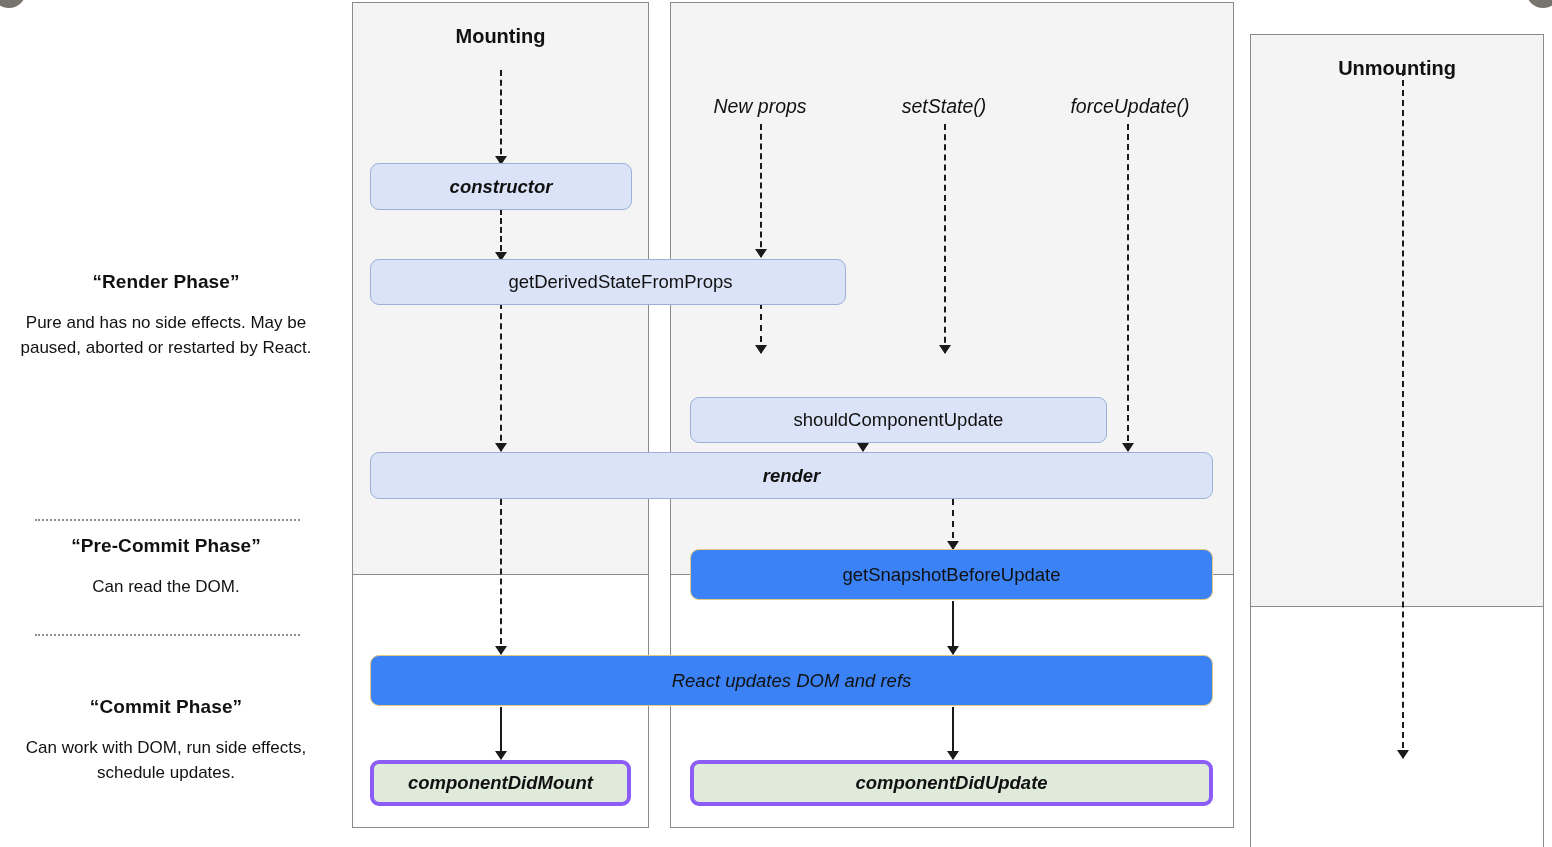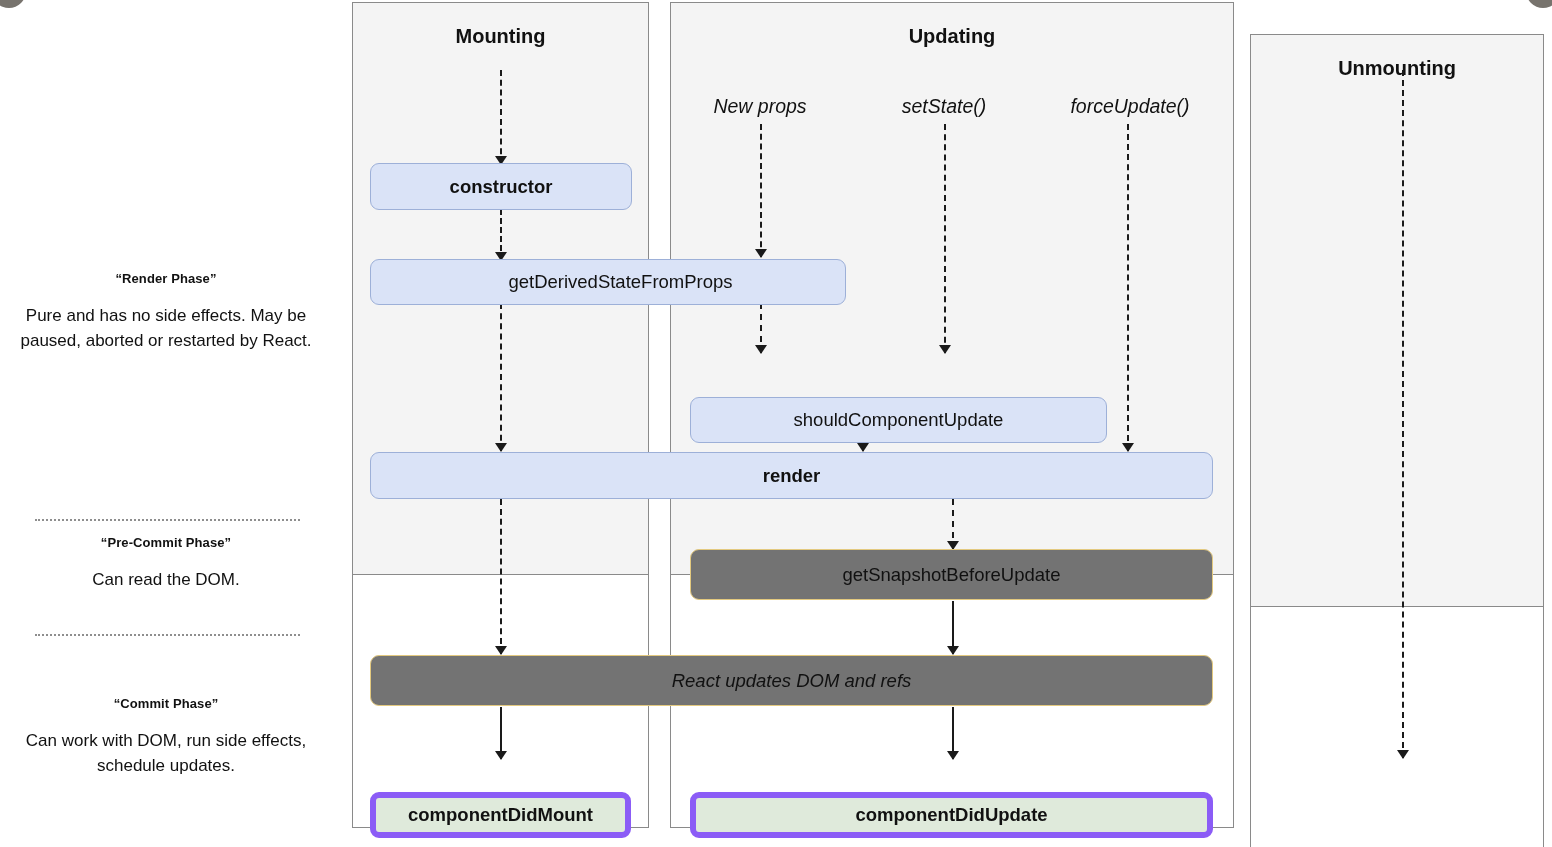--- a/index.html
+++ b/index.html
@@ -16,21 +16,21 @@
   
   .handle{
     position:absolute;width:34px;height:34px;border-radius:50%;
     background:#77736d;
   }
   .handle.tl{left:-8px;top:-26px;}
   .handle.tr{left:1526px;top:-26px;}
 
   
   .legend{position:absolute;left:0;width:332px;text-align:center;color:#111;}
-  .legend .title{font-weight:bold;font-size:13px;letter-spacing:.1px;}
+  .legend .title{font-weight:bold;font-size:19px;letter-spacing:.1px;}
   .legend .body{font-size:17px;line-height:25px;margin-top:17px;}
   #legend-render{top:271px;}
   #legend-precommit{top:535px;}
   #legend-commit{top:696px;}
 
   .divider{
     position:absolute;left:35px;width:265px;height:0;
     border-top:2px dotted #8e8e8e;
   }
   #divider-top{top:519px;}
@@ -60,23 +60,23 @@
   }
 
   
   .node{
     position:absolute;box-sizing:border-box;
     border-radius:9px;
     display:flex;align-items:center;justify-content:center;
     font-size:18.5px;color:#111;text-align:center;
   }
   .node.blue{background:#dae3f7;border:1px solid #9db0d8;}
-  .node.yellow{background:#737373;border:1px solid #e3c97f;}
-  .node.green{background:#dfeadb;border:6px solid #8b5cf6;margin-top:32px;}
-  .node.bold{font-weight:bold;}
+  .node.yellow{background:#3b82f6;border:1px solid #e3c97f;}
+  .node.green{background:#dfeadb;border:4px solid #8b5cf6;}
+  .node.bold{font-weight:bold;font-style:italic;}
   .node.ital{font-style:italic;}
 
   
   .conn{position:absolute;}
   .conn .line{position:absolute;left:0;top:0;width:0;border-left-width:2px;border-left-style:dashed;border-left-color:#1a1a1a;}
   .conn.solid .line{border-left-style:solid;}
   .conn .head{
     position:absolute;left:-5px;bottom:-1px;width:0;height:0;
     border-left:6px solid transparent;border-right:6px solid transparent;
     border-top:9px solid #1a1a1a;
@@ -117,21 +117,20 @@
     <div class="body">Can work with DOM, run side effects, schedule updates.</div>
   </div>
 
   <div class="panel" id="panel-mounting">
     <div class="gray"></div>
     <div class="panel-title">Mounting</div>
   </div>
 
   <div class="panel" id="panel-updating">
     <div class="gray"></div>
-    <div class="panel-title">Updating</div>
   </div>
 
   <div class="panel" id="panel-unmounting">
     <div class="gray"></div>
     <div class="panel-title">Unmounting</div>
   </div>
 
   <div class="trigger" style="left:680px;top:95px;width:160px;">New props</div>
   <div class="trigger" style="left:864px;top:95px;width:160px;">setState()</div>
   <div class="trigger" style="left:1045px;top:95px;width:170px;">forceUpdate()</div>

